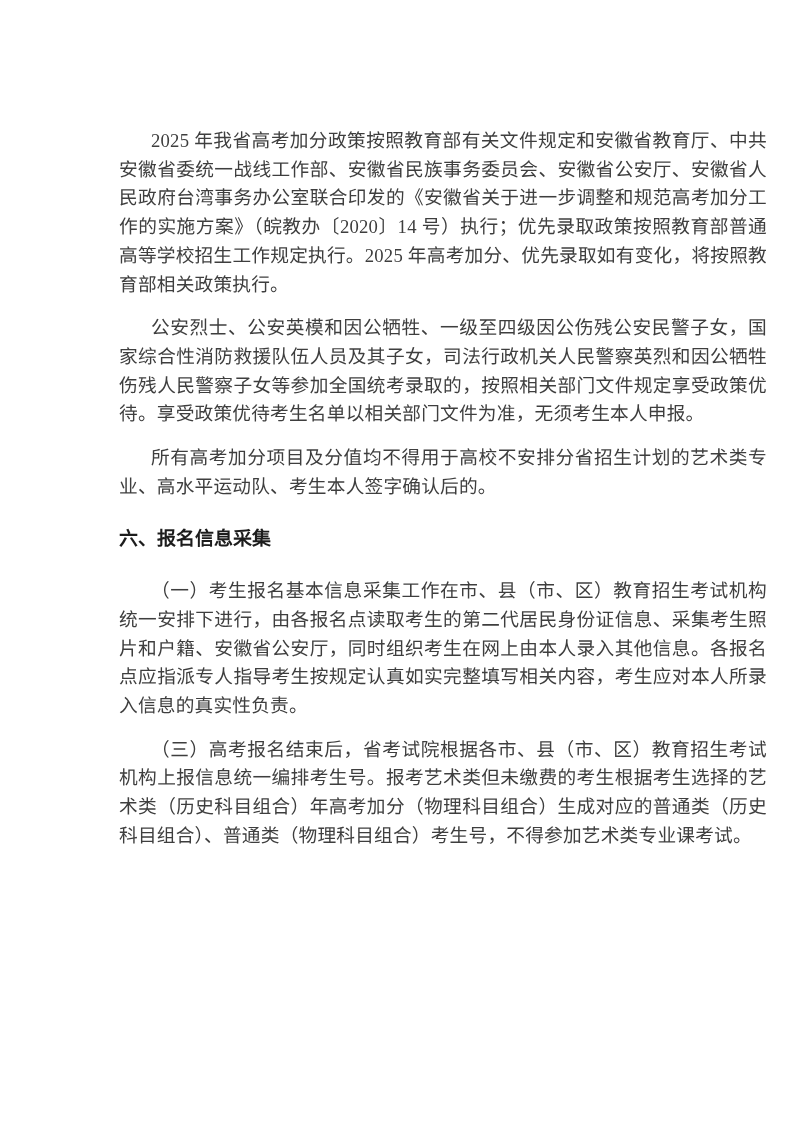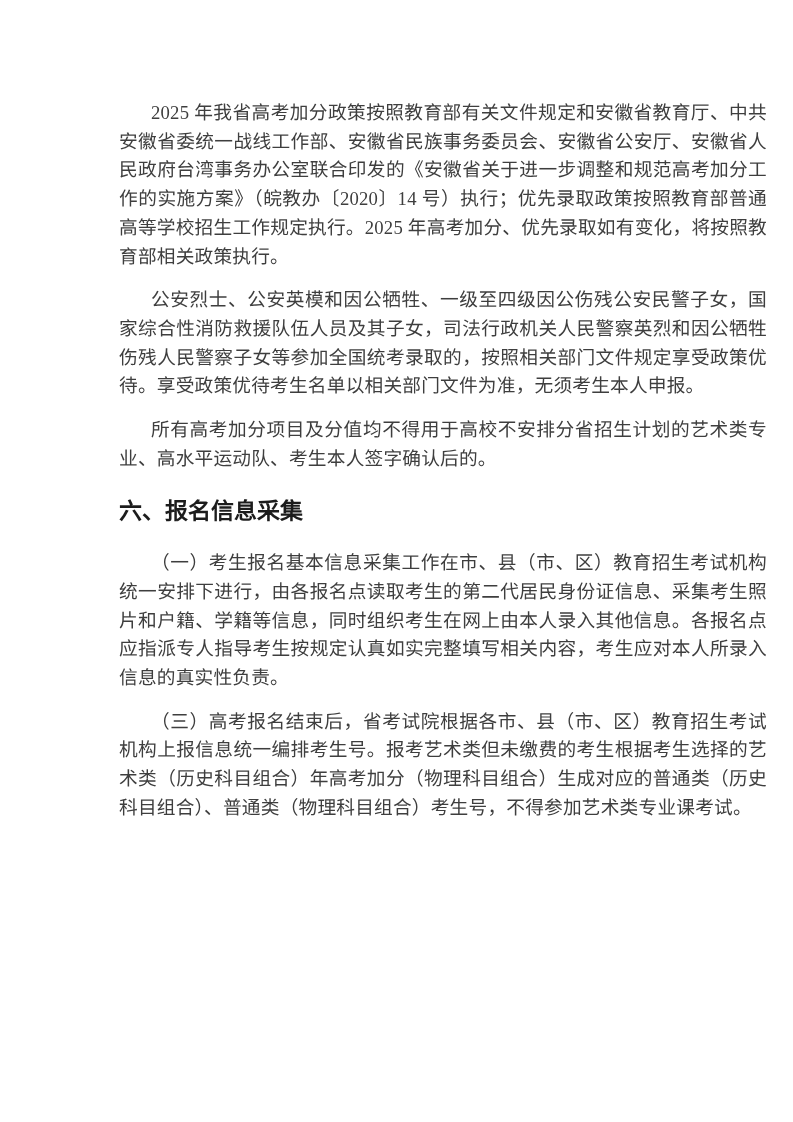--- a/index.html
+++ b/index.html
@@ -6,20 +6,21 @@
     margin: 0;
     padding: 0;
     background: #ffffff;
   }
   .page {
     position: relative;
     width: 793px;
     height: 882px;
     background: #ffffff;
     overflow: hidden;
+    margin-top: 28px;
   }
   .content {
     position: absolute;
     left: 119px;
     top: 99px;
     width: 648px;
   }
   .para {
     margin: 0 0 15px 0;
     font-family: "Liberation Serif", "DejaVu Serif", serif;
@@ -27,33 +28,33 @@
     line-height: 28.7px;
     color: #3e3e3e;
     text-align: justify;
     text-indent: 32px;
     letter-spacing: 0.2px;
   }
   .heading {
     margin: 24px 0 23px 0;
     font-family: "Liberation Sans", "DejaVu Sans", sans-serif;
     font-weight: bold;
-    font-size: 23px;
+    font-size: 19px;
     line-height: 28.7px;
     color: #1c1c1c;
     text-indent: 0;
   }
 </style>
 </head>
 <body>
 
 <div class="page">
   <div class="content">
     <p class="para">2025 年我省高考加分政策按照教育部有关文件规定和安徽省教育厅、中共安徽省委统一战线工作部、安徽省民族事务委员会、安徽省公安厅、安徽省人民政府台湾事务办公室联合印发的《安徽省关于进一步调整和规范高考加分工作的实施方案》（皖教办〔2020〕14 号）执行；优先录取政策按照教育部普通高等学校招生工作规定执行。2025 年高考加分、优先录取如有变化，将按照教育部相关政策执行。</p>
     <p class="para">公安烈士、公安英模和因公牺牲、一级至四级因公伤残公安民警子女，国家综合性消防救援队伍人员及其子女，司法行政机关人民警察英烈和因公牺牲伤残人民警察子女等参加全国统考录取的，按照相关部门文件规定享受政策优待。享受政策优待考生名单以相关部门文件为准，无须考生本人申报。</p>
     <p class="para">所有高考加分项目及分值均不得用于高校不安排分省招生计划的艺术类专业、高水平运动队、考生本人签字确认后的。</p>
 
     <h2 class="heading">六、报名信息采集</h2>
 
-    <p class="para">（一）考生报名基本信息采集工作在市、县（市、区）教育招生考试机构统一安排下进行，由各报名点读取考生的第二代居民身份证信息、采集考生照片和户籍、学籍等信息，同时组织考生在网上由本人录入其他信息。各报名点应指派专人指导考生按规定认真如实完整填写相关内容，考生应对本人所录入信息的真实性负责。</p>
+    <p class="para">（一）考生报名基本信息采集工作在市、县（市、区）教育招生考试机构统一安排下进行，由各报名点读取考生的第二代居民身份证信息、采集考生照片和户籍、安徽省公安厅，同时组织考生在网上由本人录入其他信息。各报名点应指派专人指导考生按规定认真如实完整填写相关内容，考生应对本人所录入信息的真实性负责。</p>
     <p class="para">（三）高考报名结束后，省考试院根据各市、县（市、区）教育招生考试机构上报信息统一编排考生号。报考艺术类但未缴费的考生根据考生选择的艺术类（历史科目组合）年高考加分（物理科目组合）生成对应的普通类（历史科目组合）、普通类（物理科目组合）考生号，不得参加艺术类专业课考试。</p>
   </div>
 </div>
 
 </body></html>

